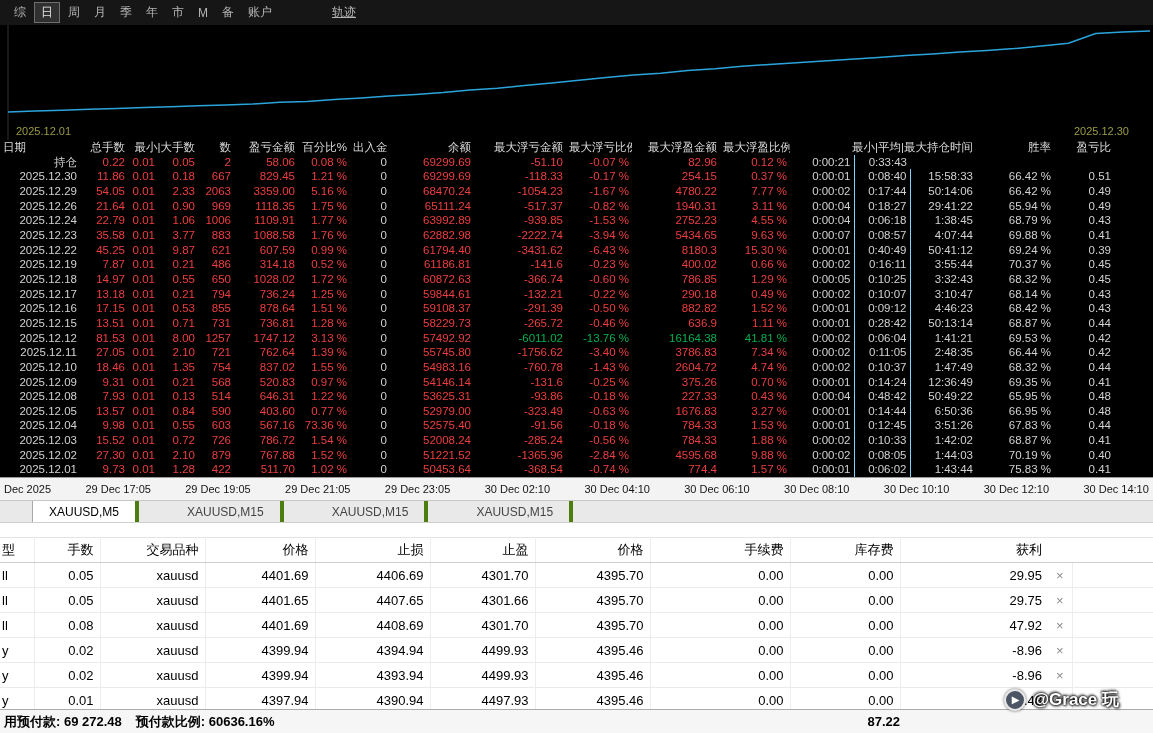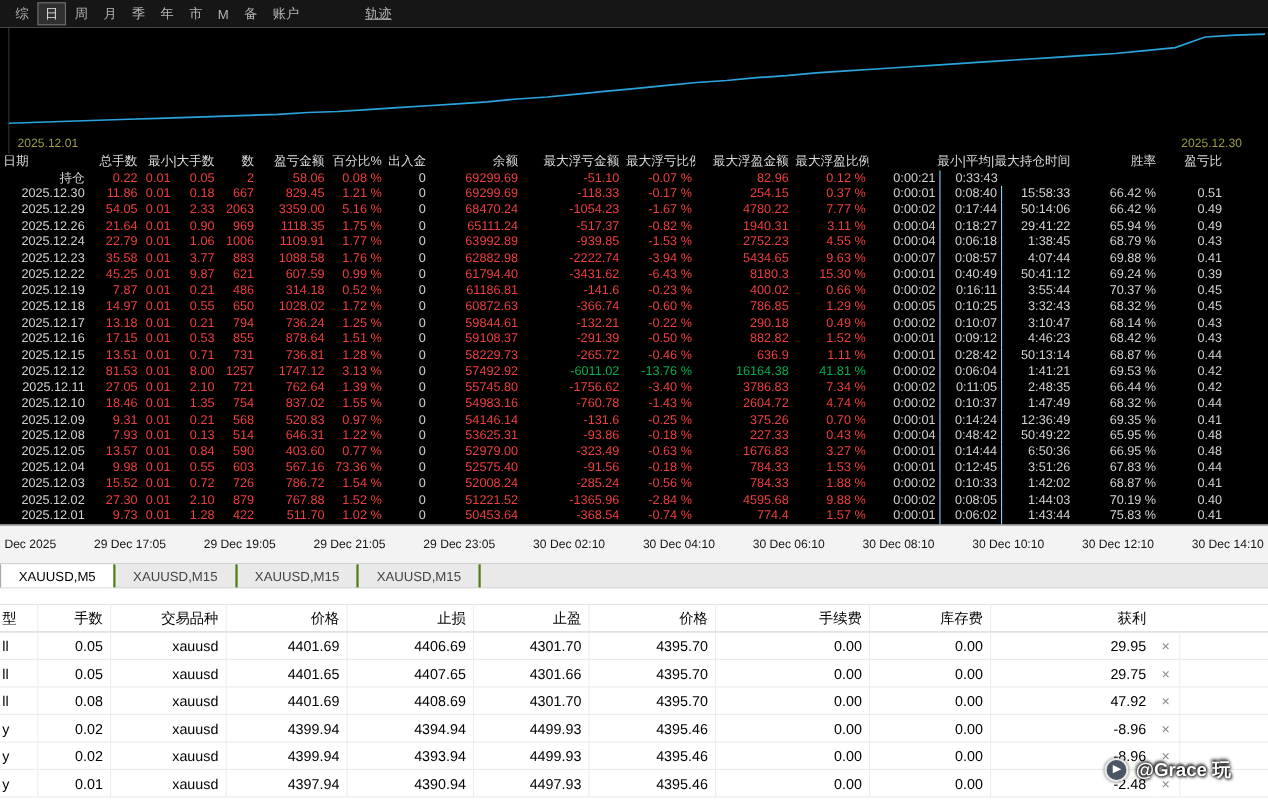--- a/index.html
+++ b/index.html
@@ -33,28 +33,28 @@
   .c-left { text-align:left !important; }
   .c-date { color:#d2d2d2; text-align:right; }
   .red   { color:#ef3e3e; }
   .white { color:#d2d2d2; }
   .green { color:#00b050; }
   .tsep  { border-left:1px solid #7dd3fc; }
   .total-row td { border-top:1px solid #484848; }
 
   
   .timeaxis {
-    height:36px; background:#f3f3f3; border-top:1px solid #9a9a9a; border-bottom:1px solid #c7c7c7;
+    height:24px; background:#f3f3f3; border-top:1px solid #9a9a9a; border-bottom:1px solid #c7c7c7;
     display:flex; justify-content:space-between; align-items:center; padding:0 4px;
     font-size:11px; color:#141414;
   }
 
   
   .tabbar { height:22px; background:#e9e9e9; display:flex; font-size:12px; border-bottom:1px solid #cfcfcf; }
-  .tab { display:flex; align-items:center; padding:0 16px; color:#444; border-right:2px solid #4d7c0f; cursor:default; }
+  .tab { display:flex; align-items:center; padding:0 16px; color:#444; border-right:4px solid #4d7c0f; cursor:default;margin-left:32px; }
   .tab.active { background:#fff; color:#000; border-left:1px solid #a8a8a8; }
 
   
   .positions { padding-top:14px; background:#fff; }
   .pos-tab { width:1153px; table-layout:fixed; border-collapse:collapse; }
   .pos-tab th, .pos-tab td {
     font-size:13px; height:25px; padding:0 6px; white-space:nowrap; overflow:hidden;
     text-align:right; color:#000; font-weight:normal;
     border-right:1px solid #ededed; border-bottom:1px solid #ebebeb;
   }
@@ -759,19 +759,24 @@
             <td>0.00</td>
             <td>0.00</td>
             <td class="nob">-2.48</td>
             <td class="close-td"><span class="close-x">×</span></td>
             <td class="nob"></td>
           </tr>
         </tbody>
     </table>
   </div>
 
+  <div class="statusbar">
+    <span class="sb-left">用预付款: 69 272.48</span>
+    <span class="sb-left">预付款比例: 60636.16%</span>
+    <span class="sb-profit">87.22</span>
+  </div>
 
   <div class="watermark">
     <span class="wm-icon">▶</span>
     <span class="wm-text">@Grace 玩</span>
   </div>
 
 </div>
 
 </body></html>

